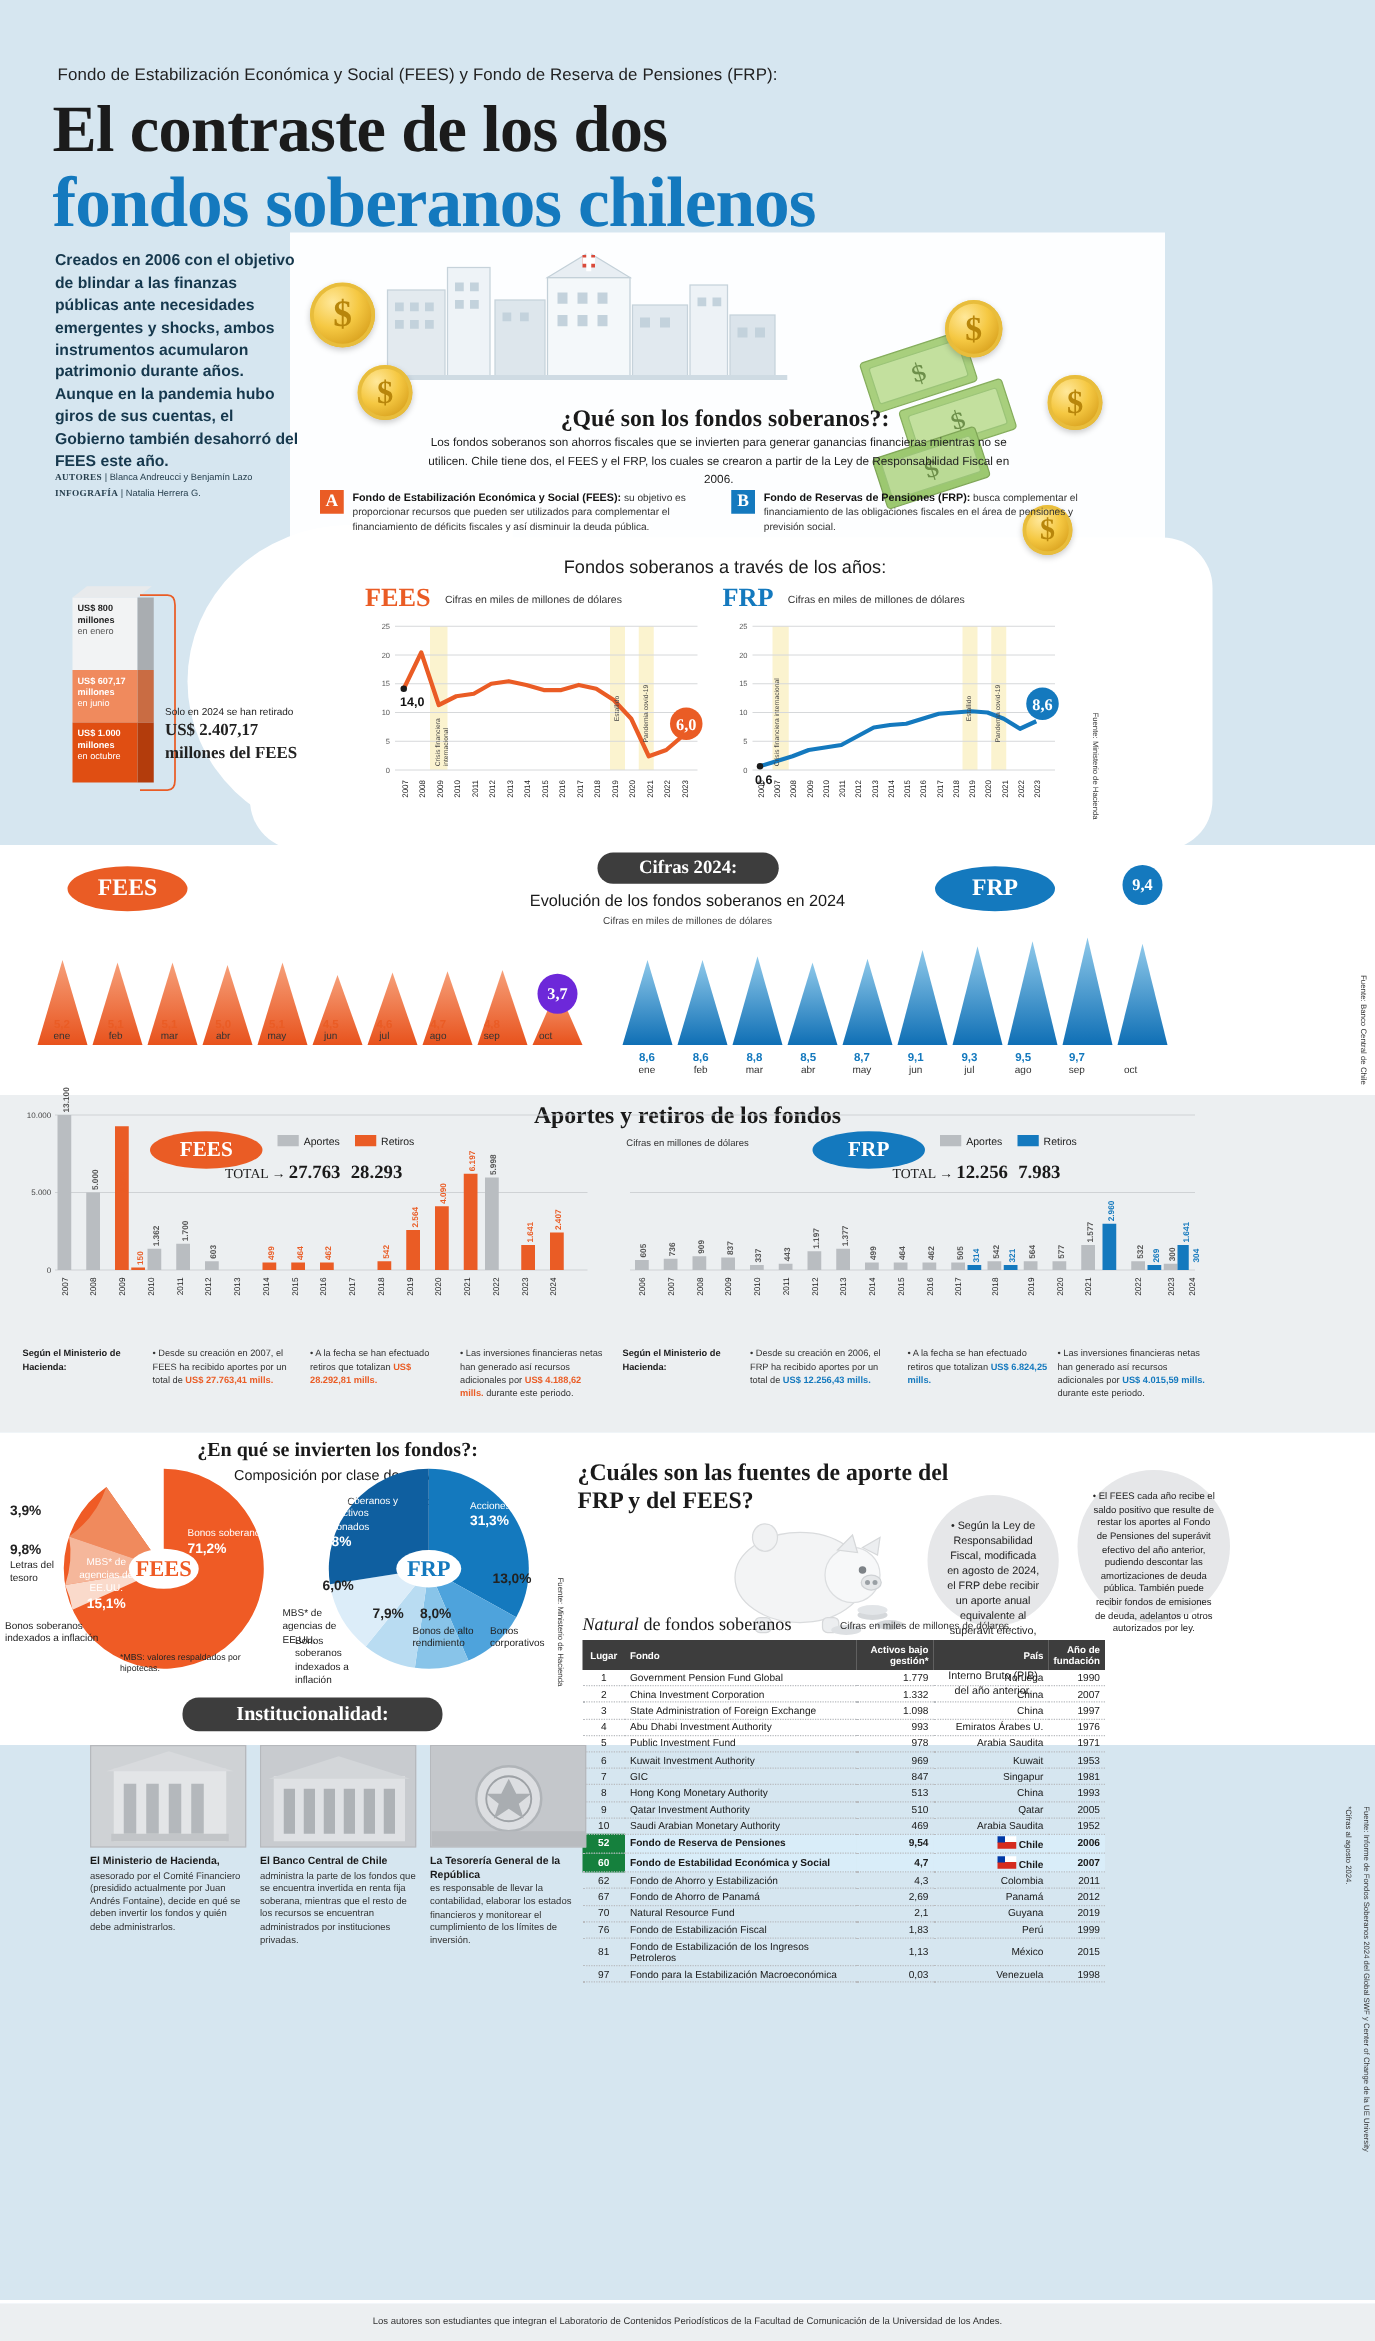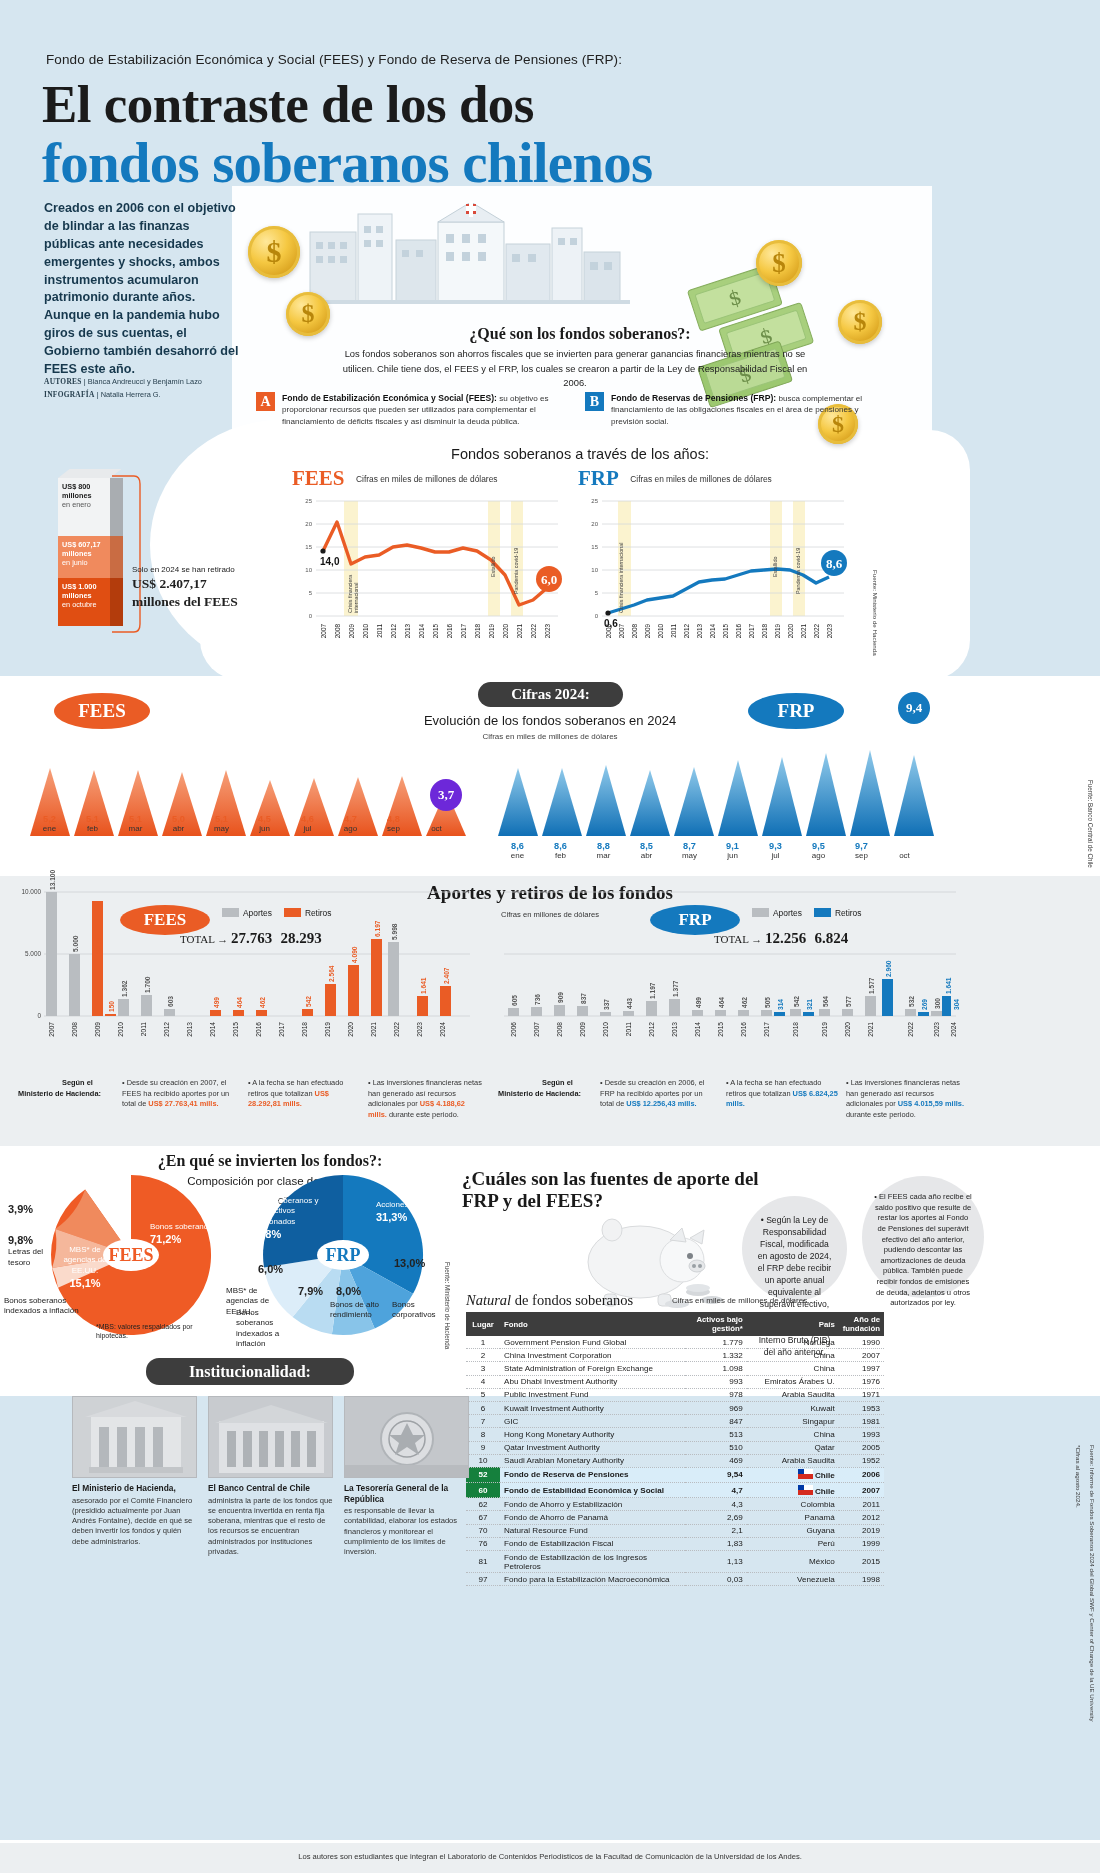--- a/index.html
+++ b/index.html
@@ -29,21 +29,21 @@
   .bldg { position:absolute; left:300px; top:192px; width:330px; height:130px; }
   .cash { position:absolute; left:660px; top:250px; width:200px; height:160px;}
 
   .coin { border-radius:50%; background:
       radial-gradient(circle at 35% 30%, #ffe89a 0%, #f5c842 42%, #d79f1c 78%, #b37f12 100%);
       box-shadow:inset 0 0 0 3px #e8bd3c, 0 2px 5px rgba(0,0,0,.22);
       display:flex; align-items:center; justify-content:center;
       color:#b8860b; font-family:"Liberation Serif",serif; font-weight:700; }
 
   .q-title { position:absolute; left:360px; top:325px; width:440px; text-align:center;
-     font-family:"Liberation Serif", serif; font-size:16px; font-weight:700;}
+     font-family:"Liberation Serif", serif; font-size:19px; font-weight:700;}
   .q-body { position:absolute; left:340px; top:347px; width:470px; text-align:center; font-size:9.4px; line-height:1.55; color:#222;}
 
   .ab-wrap { position:absolute; left:256px; top:392px; width:640px; display:flex; gap:24px;}
   .abbox { display:flex; gap:7px; width:305px;}
   .abletter { width:19px;height:19px; color:#fff; font-family:"Liberation Serif",serif; font-weight:700;
       font-size:14px; display:flex; align-items:center; justify-content:center; flex:none;}
   .abA{background:#ea5c25;} .abB{background:#1479be;}
   .abtxt { font-size:8.1px; line-height:1.42; color:#333;}
   .abtxt b{ font-size:8.6px; color:#111;}
 
@@ -89,21 +89,21 @@
   .pillF{ position:absolute; left:120px; top:905px; width:90px; height:30px; border-radius:50%; background:#ea5c25; color:#fff;
      display:flex;align-items:center;justify-content:center; font-family:"Liberation Serif",serif; font-size:17px; font-weight:700;}
   .pillR{ position:absolute; left:650px; top:905px; width:90px; height:30px; border-radius:50%; background:#1479be; color:#fff;
      display:flex;align-items:center;justify-content:center; font-family:"Liberation Serif",serif; font-size:17px; font-weight:700;}
   .leg{ display:flex; gap:12px; font-size:8.4px; align-items:center;}
   .legsw{ width:17px;height:9px; display:inline-block; margin-right:4px; vertical-align:-1px;}
   .tot{ font-family:"Liberation Serif",serif; font-size:11px; }
   .tot b{ font-size:15px;}
   .cifras-mm{ position:absolute; left:0; top:910px; width:1100px; text-align:center; font-size:7.6px; color:#333;}
   .notes{ position:absolute; top:1078px; font-size:7.4px; line-height:1.45; color:#333;}
-  .notes b{ color:#1a1a1a;margin-left:44px;}
+  .notes b{ color:#1a1a1a;}
   .bluefig{ color:#1479be; font-weight:700;}
   .redfig{ color:#ea5c25; font-weight:700;}
 
   
   .don-band{ position:absolute; left:0; top:1146px; width:1100px; height:250px; background:#fff;}
   .don-t{ position:absolute; left:80px; top:1152px; width:380px; text-align:center; font-family:"Liberation Serif",serif; font-size:16px; font-weight:700;}
   .don-s{ position:absolute; left:80px; top:1175px; width:380px; text-align:center; font-size:11.5px;}
   .don-c{ position:absolute; left:270px; top:1196px; width:120px; text-align:center; font-size:8.4px; color:#333; line-height:1.3;}
   .dlab{ position:absolute; font-size:8px; line-height:1.3; color:#222;}
   .dlab b{ font-size:11px;}
@@ -542,21 +542,21 @@
   <div class="tot" style="position:absolute;left:180px;top:930px;">
     <span>TOTAL</span>
     <span>→</span>
     <b>27.763</b>&nbsp;&nbsp;
     <b>28.293</b>
   </div>
   <div class="tot" style="position:absolute;left:714px;top:930px;">
     <span>TOTAL</span>
     <span>→</span>
     <b>12.256</b>&nbsp;&nbsp;
-    <b>6.824</b>
+    <b>7.983</b>
   </div>
 
   <svg style="position:absolute;left:8px;top:862px;width:470px;height:210px">
     <g stroke="#cfd2d5" stroke-width="0.8">
       <line x1="36" y1="30" x2="462" y2="30"></line>
         <line x1="36" y1="92" x2="462" y2="92"></line>
         <line x1="36" y1="154" x2="462" y2="154"></line>
     </g>
     <g font-size="6.4" fill="#444" text-anchor="end" font-family="Liberation Sans, sans-serif">
       <text x="33" y="32">10.000</text>

